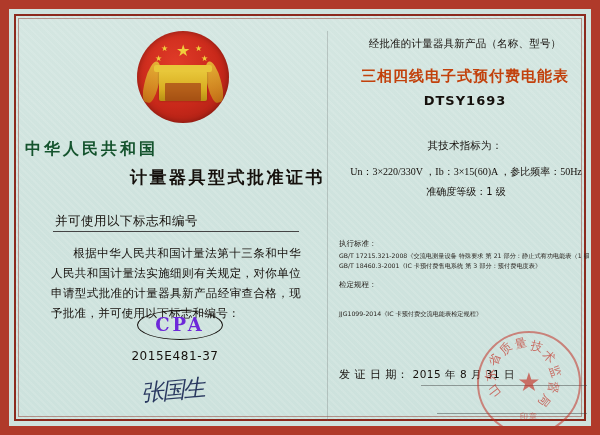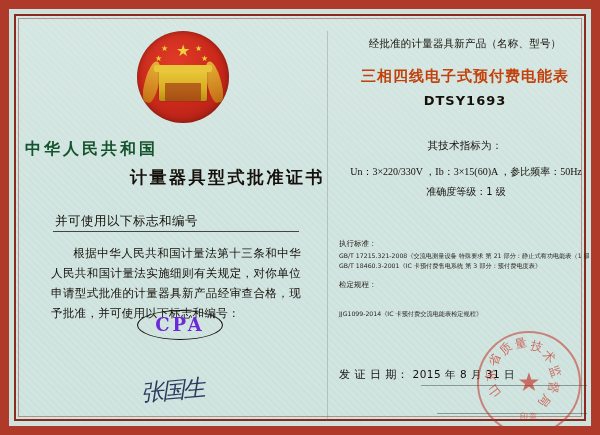--- a/index.html
+++ b/index.html
@@ -483,20 +483,21 @@
     <div class="company">并可使用以下标志和编号</div>
     <div class="company-underline"></div>
 
     <div class="body-text"><span class="indent"></span><span>根据中华人民共和国计量法第十三条和中华人民共和国计量法实施细则有关规定，对你单位申请型式批准的计量器具新产品经审查合格，现予批准，并可使用以下标志和编号：</span></div>
 
     <div class="cpa-mark">
       <div class="oval"></div>
       <div class="letters">CPA</div>
     </div>
 
+    <div class="cert-no">2015E481-37</div>
 
     <div class="signature">张国生</div>
   </div>
 
   <div class="v-divider"></div>
 
   <div class="right-panel">
     <div class="prod-head r-label">经批准的计量器具新产品（名称、型号）</div>
     <div class="prod-name">三相四线电子式预付费电能表</div>
     <div class="prod-model">DTSY1693</div>

